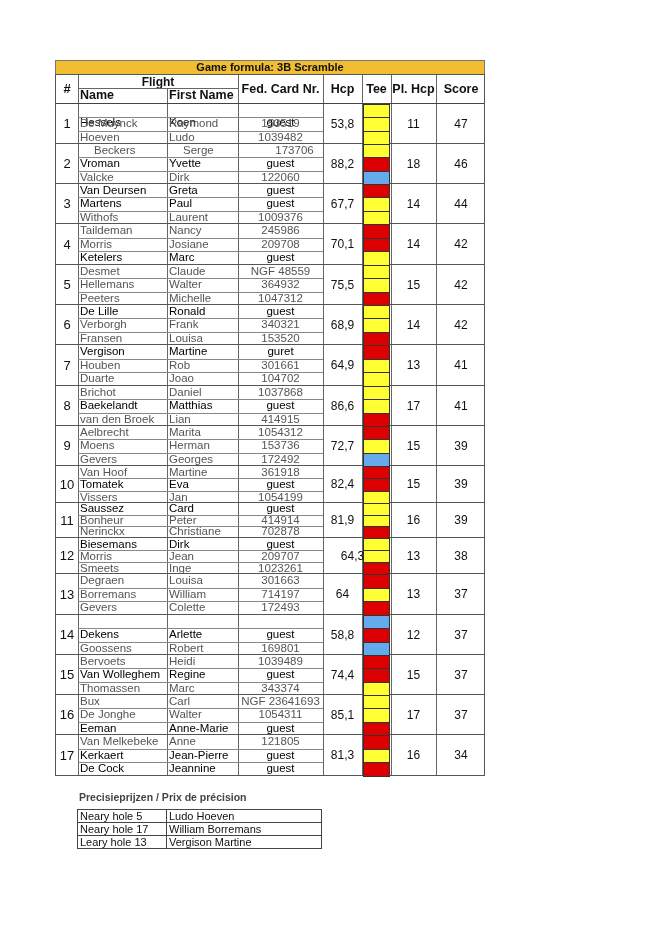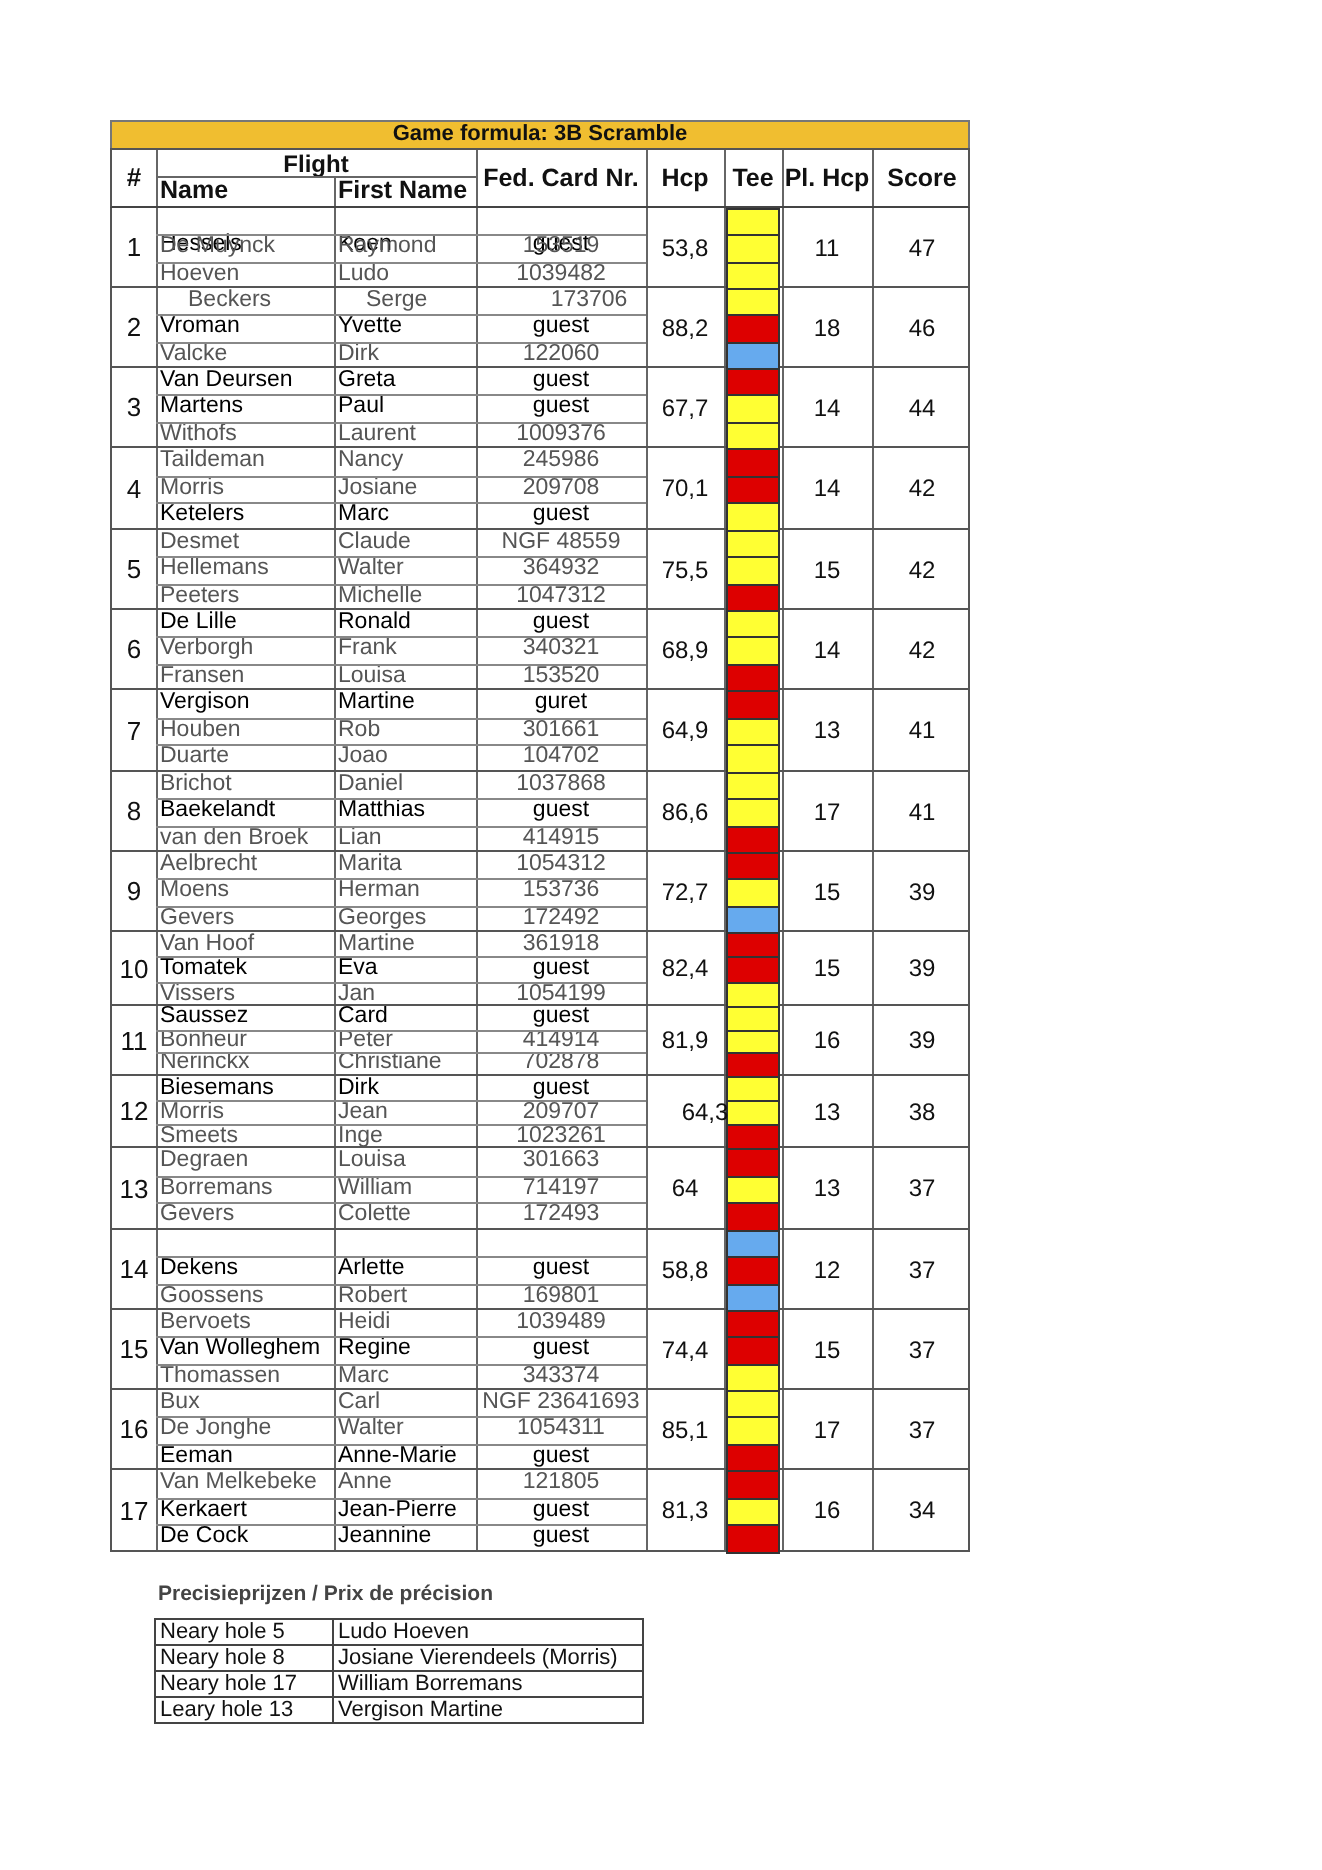--- a/index.html
+++ b/index.html
@@ -617,24 +617,20 @@
 </div>
 
 <div class="prec-title">Precisieprijzen / Prix de précision</div>
 <table class="prec">
   <tbody>
     <tr>
         <td>Neary hole 5</td>
         <td>Ludo Hoeven</td>
       </tr>
     <tr>
-        <td>Neary hole 8</td>
-        <td>Josiane Vierendeels (Morris)</td>
-      </tr>
-    <tr>
         <td>Neary hole 17</td>
         <td>William Borremans</td>
       </tr>
     <tr>
         <td>Leary hole 13</td>
         <td>Vergison Martine</td>
       </tr>
   </tbody>
 </table>
 

